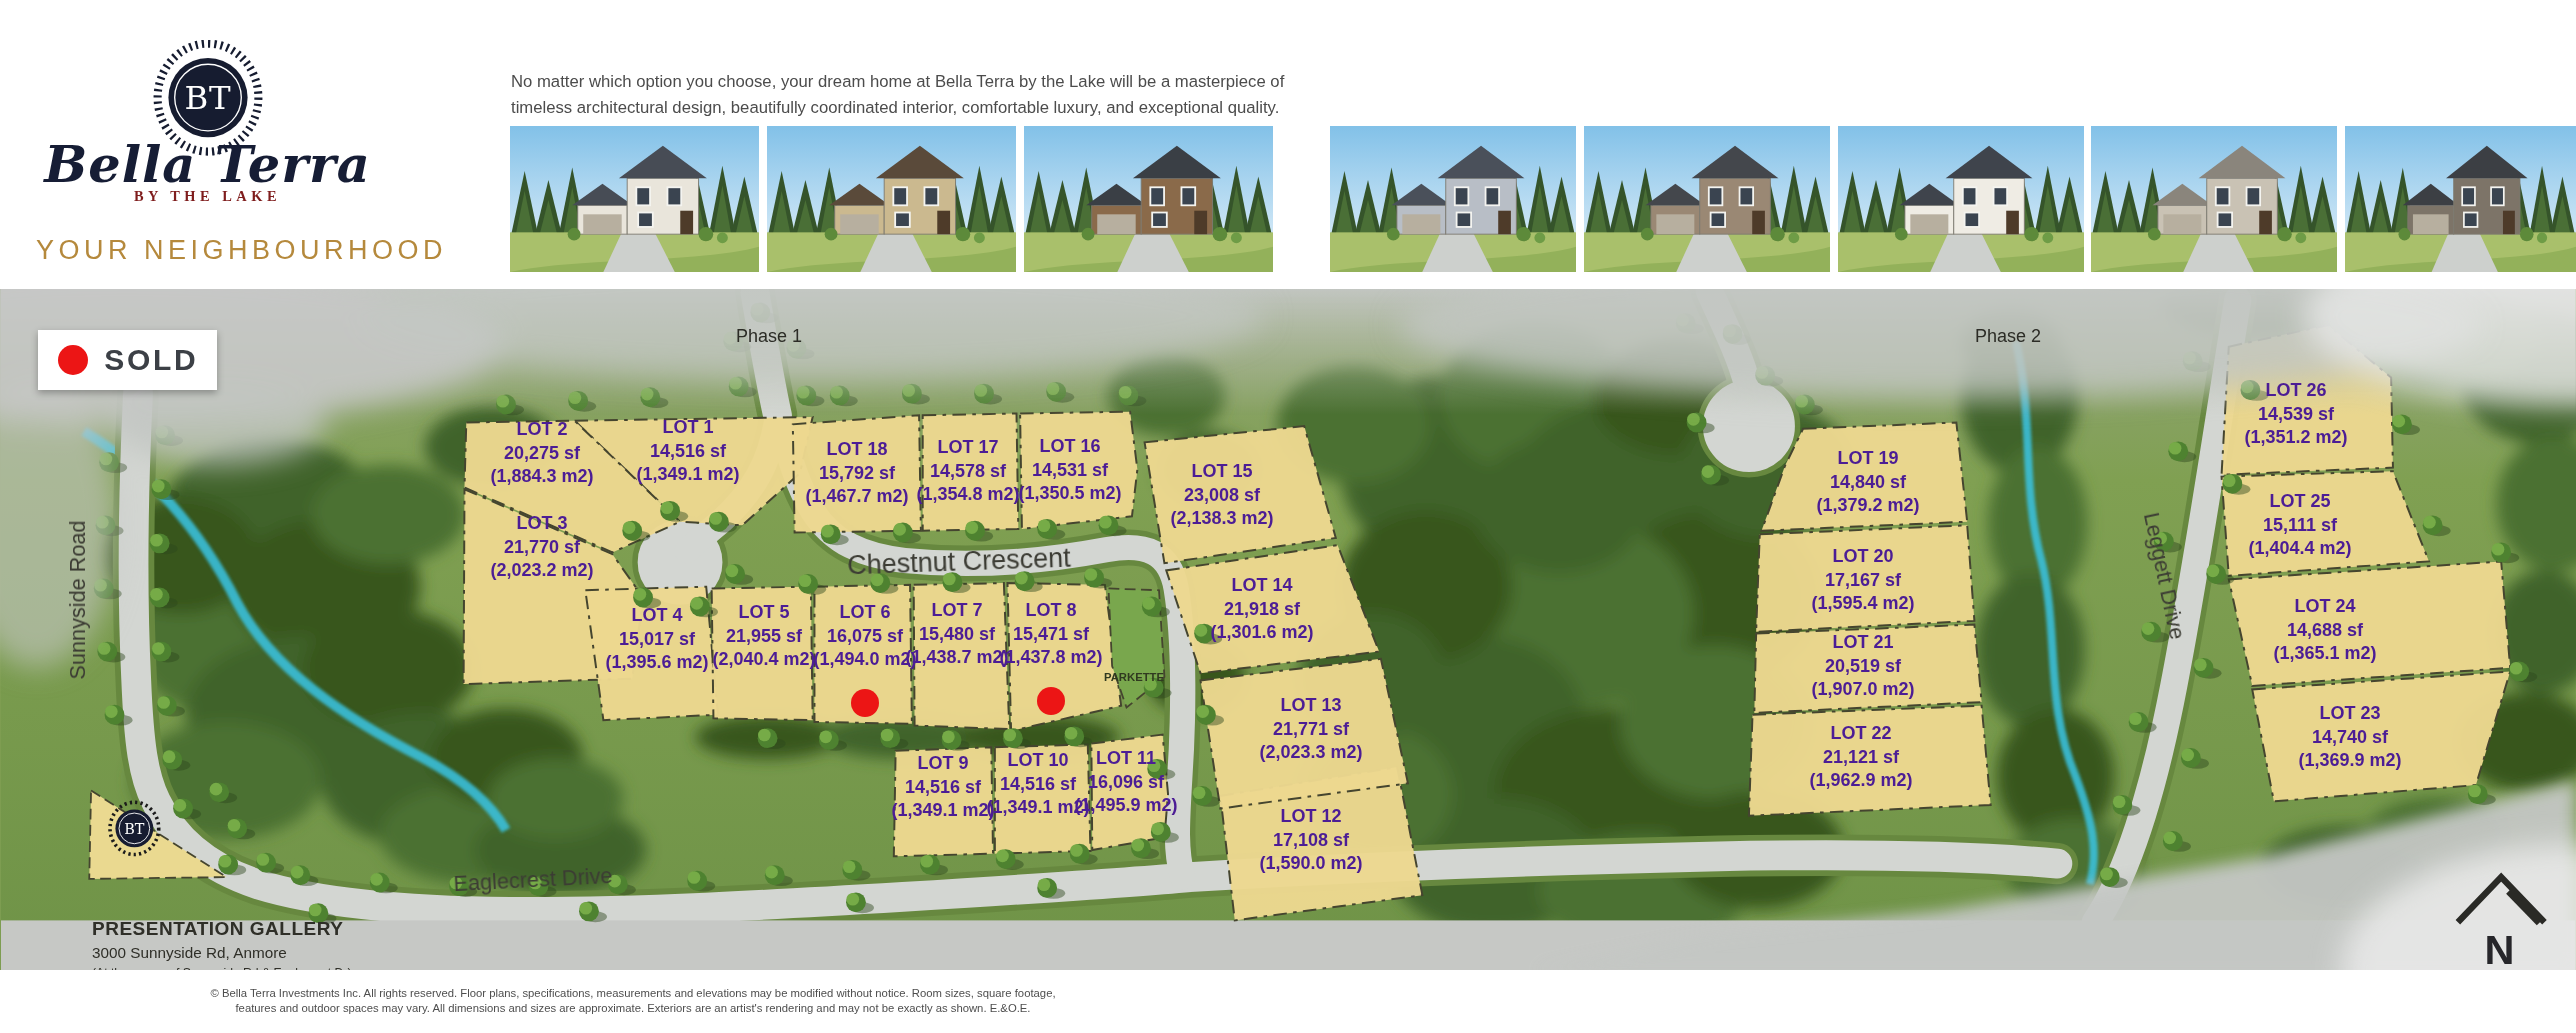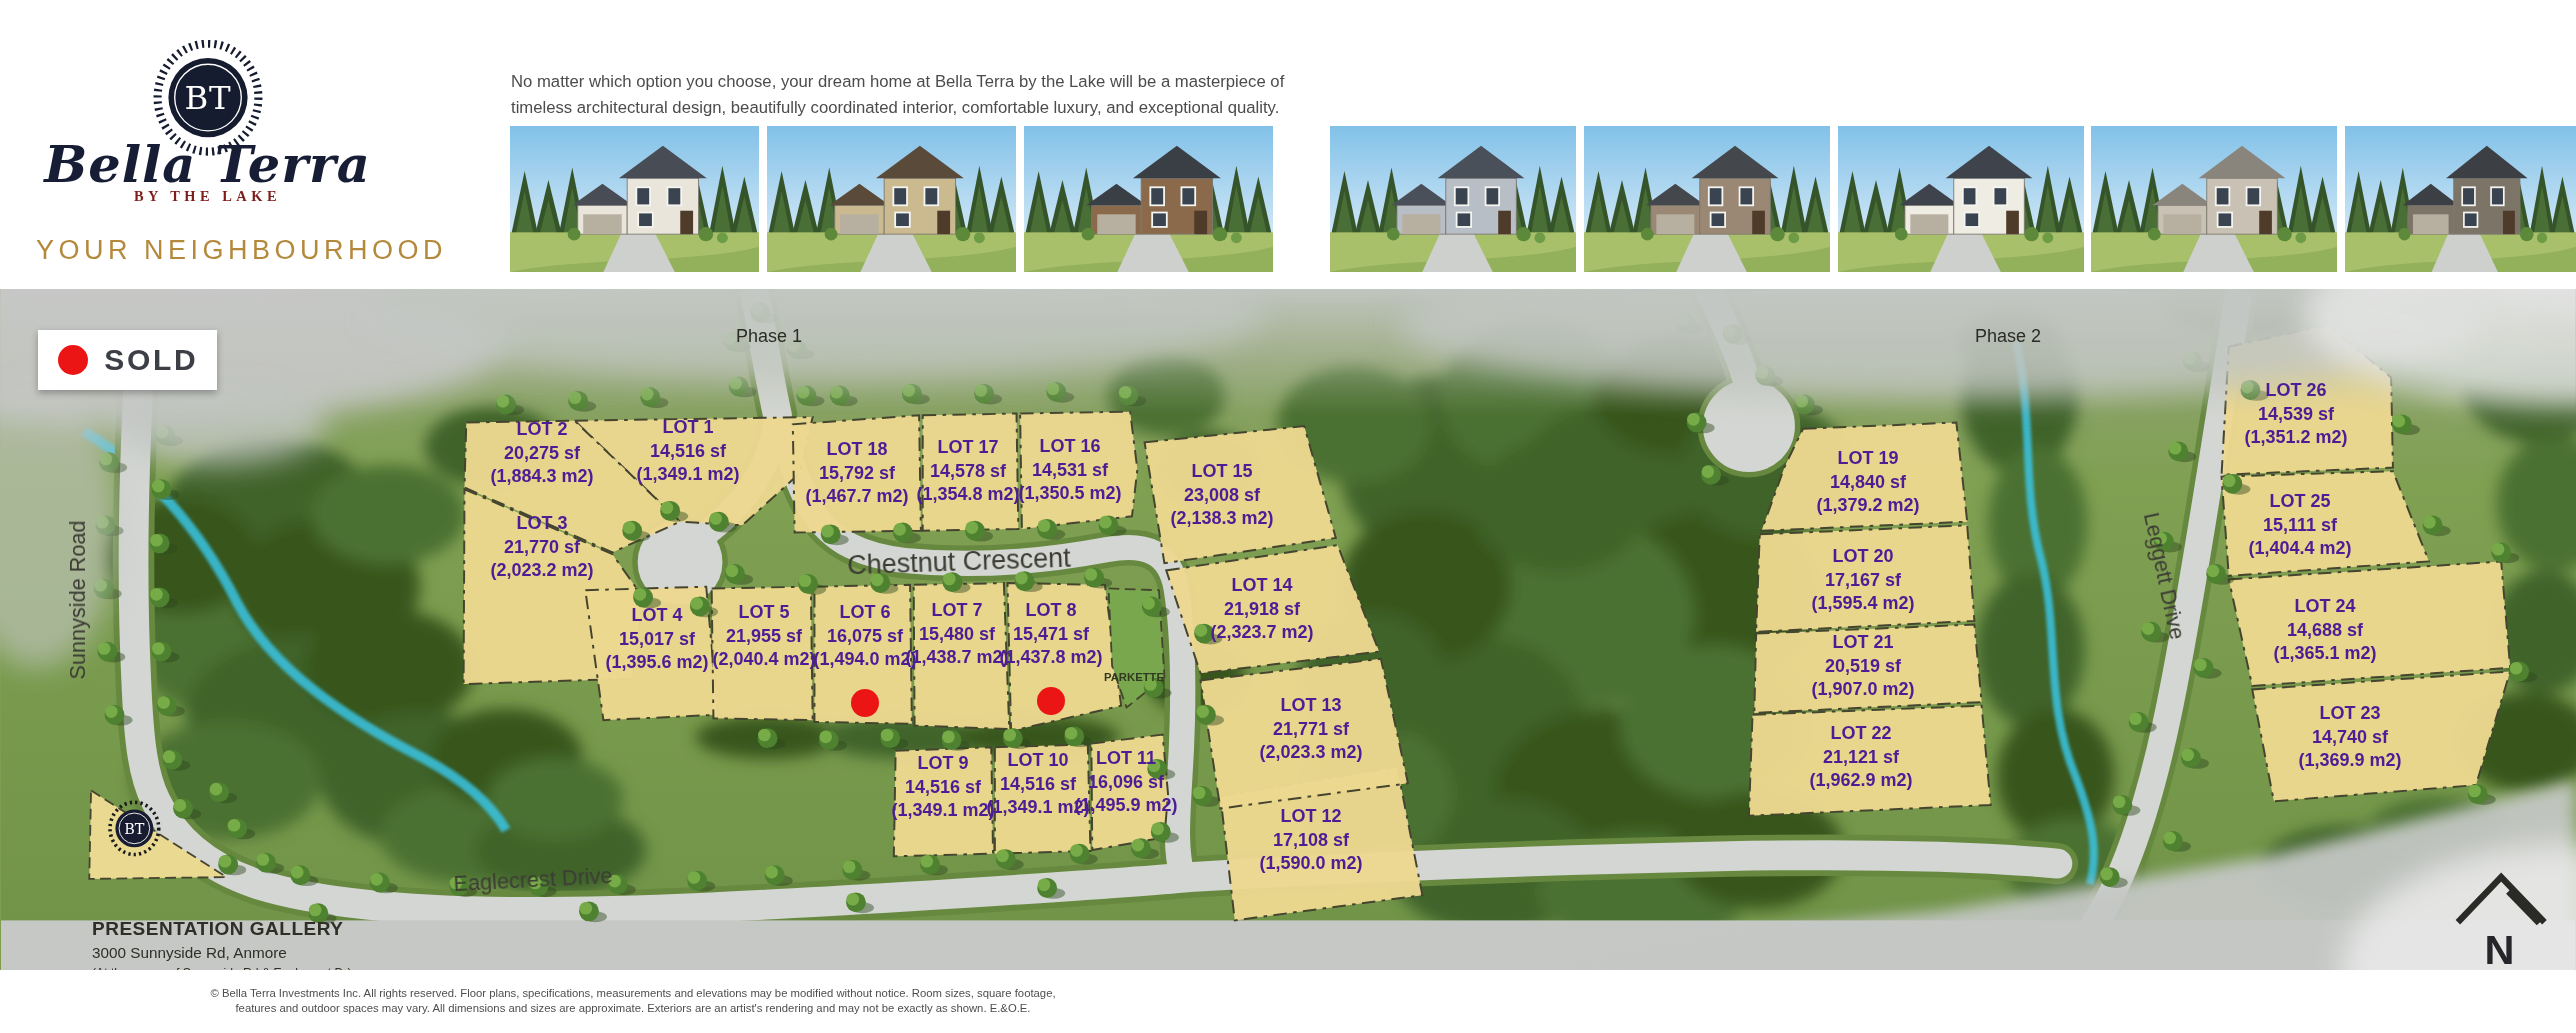--- a/index.html
+++ b/index.html
@@ -707,21 +707,21 @@
           <div>(1,590.0 m2)</div>
         </div>
         <div class="lot-label" style="left: 1311px; top: 440px;">
           <div class="lot-name">LOT 13</div>
           <div>21,771 sf</div>
           <div>(2,023.3 m2)</div>
         </div>
         <div class="lot-label" style="left: 1262px; top: 320px;">
           <div class="lot-name">LOT 14</div>
           <div>21,918 sf</div>
-          <div>(2,323.7 m2)</div>
+          <div>(1,301.6 m2)</div>
         </div>
         <div class="lot-label" style="left: 1222px; top: 206px;">
           <div class="lot-name">LOT 15</div>
           <div>23,008 sf</div>
           <div>(2,138.3 m2)</div>
         </div>
         <div class="lot-label" style="left: 1070px; top: 181px;">
           <div class="lot-name">LOT 16</div>
           <div>14,531 sf</div>
           <div>(1,350.5 m2)</div>

